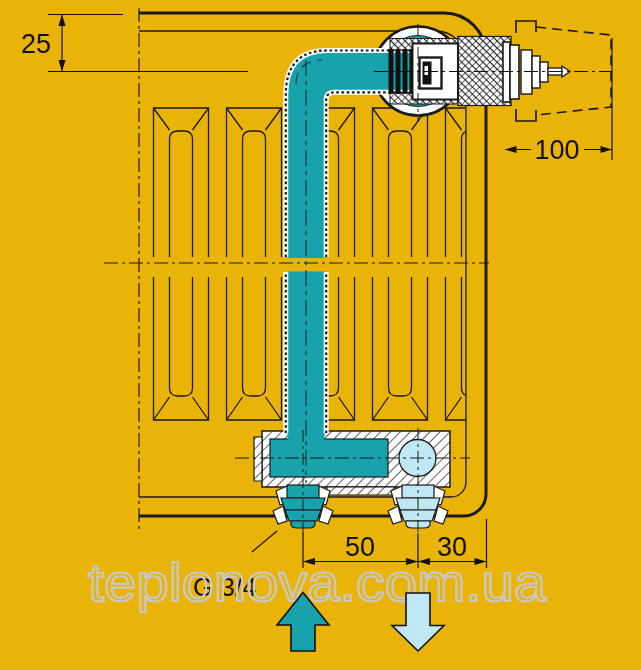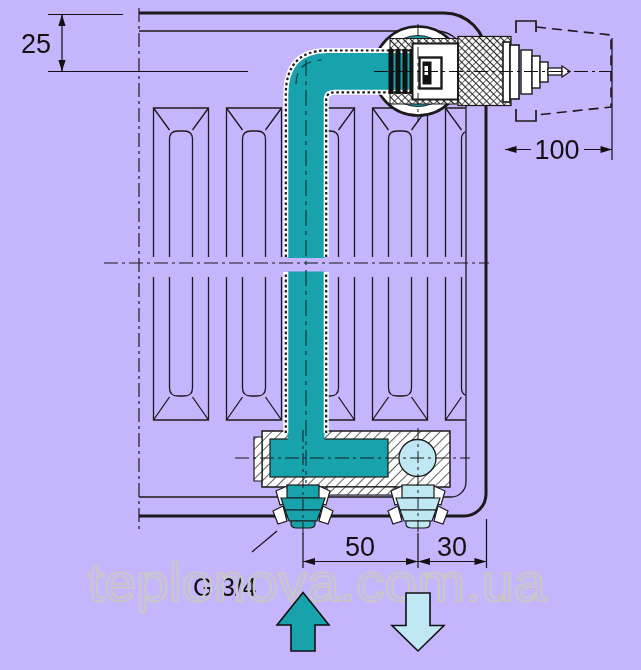--- a/index.html
+++ b/index.html
@@ -1,16 +1,16 @@
 <!DOCTYPE html>
 <html><head>
 <meta charset="utf-8">
 <style>
   html,body{margin:0;padding:0;background:#fff;}
-  #canvas{position:relative;width:641px;height:670px;background:#c4b5fd;overflow:hidden;
+  #canvas{position:relative;width:641px;height:670px;background:#eab308;overflow:hidden;
           font-family:"Liberation Sans",sans-serif;}
   svg{position:absolute;left:0;top:0;}
   text{font-family:"Liberation Sans",sans-serif;}
   .dimtxt{font-size:27px;fill:#111;}
   .lbltxt{font-size:26px;fill:#111;}
   .wm{font-size:54px;}
 </style>
 </head>
 <body>
 

